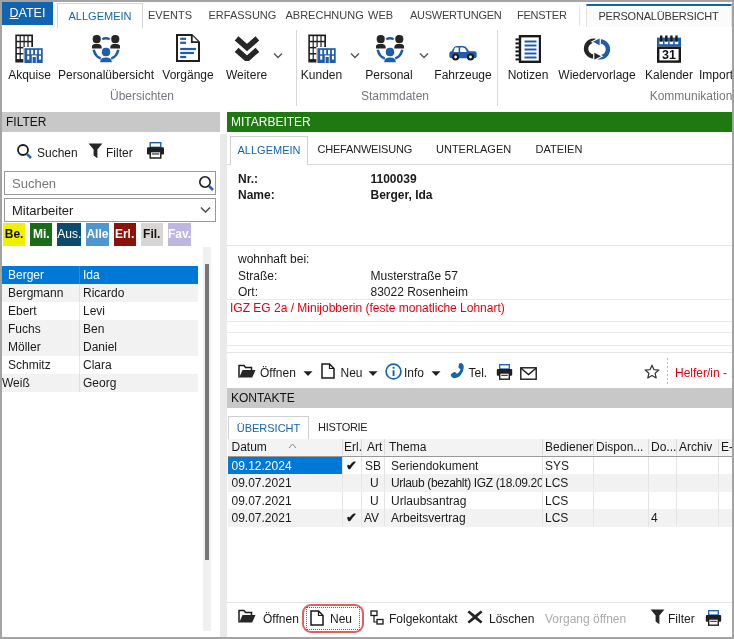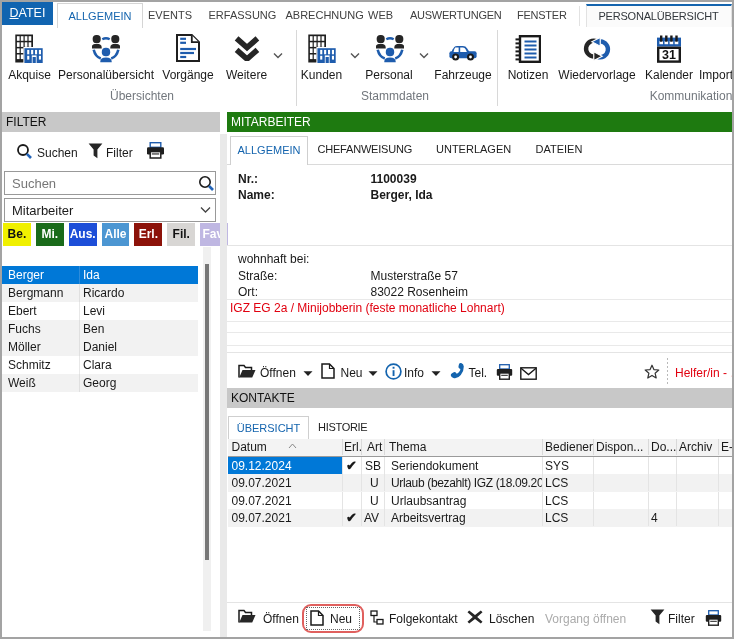--- a/index.html
+++ b/index.html
@@ -264,24 +264,24 @@
 
   <svg class="abs" style="left:196px;top:173px;" width="17" height="17" viewBox="0 0 17 17">
     <circle cx="7" cy="7" r="5.2" fill="none" stroke="#1a1a1a" stroke-width="1.6"></circle>
     <line x1="11" y1="11" x2="15" y2="15" stroke="#2364B8" stroke-width="2.6"></line>
   </svg>
 
   <svg class="abs" style="left:197px;top:203px;" width="13" height="10" viewBox="0 0 13 10">
       <path d="M2 2.5 L6.5 7 L11 2.5" fill="none" stroke="#444" stroke-width="1.3"></path>
     </svg>
 
-  <div class="abs" style="left:1px;top:221px;width:225px;height:23px;display:flex;gap:5px;">
+  <div class="abs" style="left:1px;top:221px;width:188px;height:23px;display:flex;gap:5px;">
     <div style="flex:1;background:#F0F000;color:#111;font-size:12px;font-weight:bold;text-align:center;line-height:23px;">Be.</div>
     <div style="flex:1;background:#1A6B1A;color:#fff;font-size:12px;font-weight:bold;text-align:center;line-height:23px;">Mi.</div>
-    <div style="flex:1;background:#1d4ed8;color:#fff;font-size:12px;font-weight:bold;text-align:center;line-height:23px;">Aus.</div>
+    <div style="flex:1;background:#0c4a6e;color:#fff;font-size:12px;font-weight:normal;text-align:center;line-height:23px;">Aus.</div>
     <div style="flex:1;background:#4C96D2;color:#fff;font-size:12px;font-weight:bold;text-align:center;line-height:23px;">Alle</div>
     <div style="flex:1;background:#8C1209;color:#fff;font-size:12px;font-weight:bold;text-align:center;line-height:23px;">Erl.</div>
     <div style="flex:1;background:#D8D6D4;color:#111;font-size:12px;font-weight:bold;text-align:center;line-height:23px;">Fil.</div>
     <div style="flex:1;background:#BFB7E2;color:#fff;font-size:12px;font-weight:bold;text-align:center;line-height:23px;">Fav.</div>
   </div>
 
   <div class="abs" style="left:0px;top:264px;width:196px;">
     <div style="position:relative;height:18px;background:#0078D7;color:#fff;font-size:12px;">
         <span style="position:absolute;left:6px;top:2px;">Berger</span>
         <span style="position:absolute;left:81px;top:2px;">Ida</span>
@@ -306,21 +306,21 @@
         <span style="position:absolute;left:6px;top:2px;">Möller</span>
         <span style="position:absolute;left:81px;top:2px;">Daniel</span>
         <i style="position:absolute;left:77px;top:0;width:1px;height:18px;background:#E0E0E0;"></i>
       </div>
     <div style="position:relative;height:18px;background:#fff;color:#1a1a1a;font-size:12px;">
         <span style="position:absolute;left:6px;top:2px;">Schmitz</span>
         <span style="position:absolute;left:81px;top:2px;">Clara</span>
         <i style="position:absolute;left:77px;top:0;width:1px;height:18px;background:#E8E8E8;"></i>
       </div>
     <div style="position:relative;height:18px;background:#F2F2F2;color:#1a1a1a;font-size:12px;">
-        <span style="position:absolute;left:6px;top:2px;">Weiß</span>
+        <span style="position:absolute;left:0;top:2px;">Weiß</span>
         <span style="position:absolute;left:81px;top:2px;">Georg</span>
         <i style="position:absolute;left:77px;top:0;width:1px;height:18px;background:#E0E0E0;"></i>
       </div>
   </div>
 
   <div class="abs" style="left:201px;top:245px;width:8px;height:384px;background:#F0F0F0;"></div>
   <div class="abs" style="left:202.5px;top:262px;width:4.5px;height:296px;background:#777;"></div>
 
   <div class="abs" style="left:220.5px;top:525px;width:2px;height:42px;background-image:repeating-linear-gradient(#8f8f8f 0 2px, transparent 2px 5px);"></div>
 

